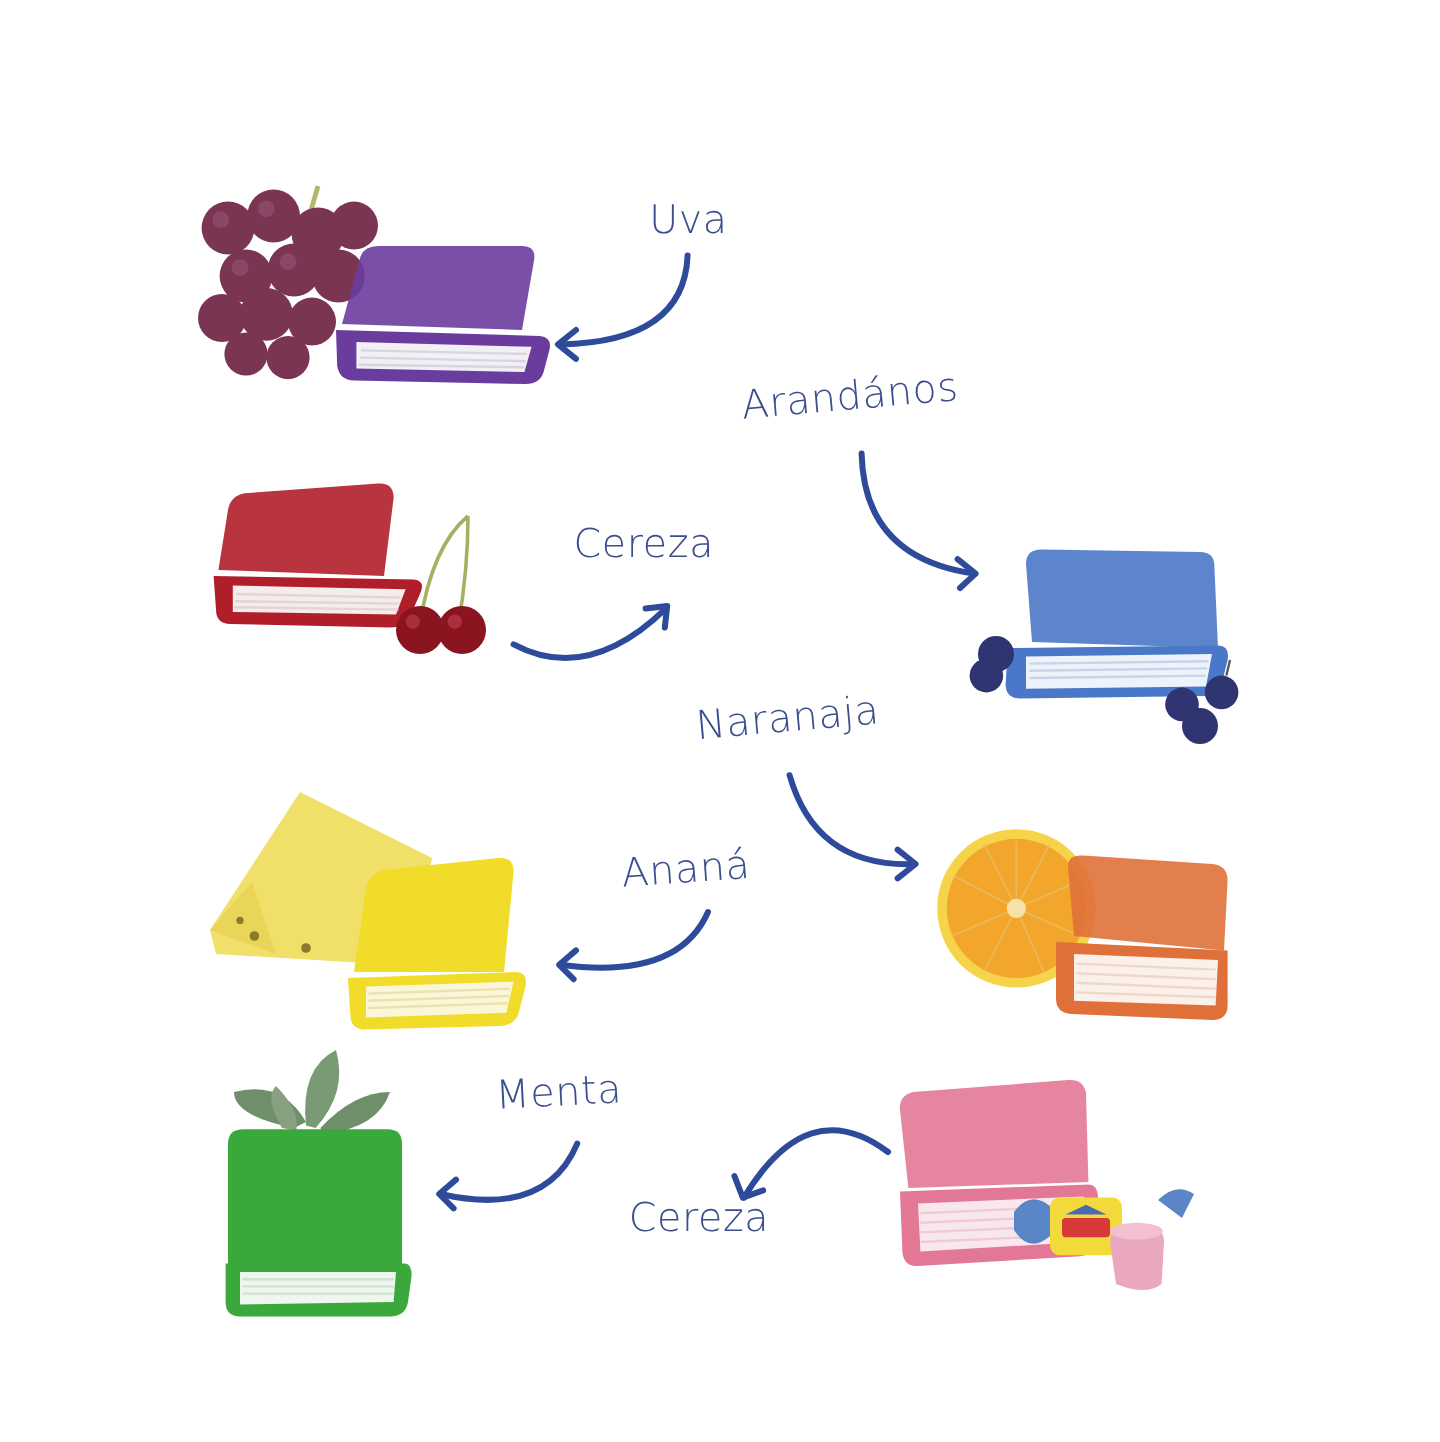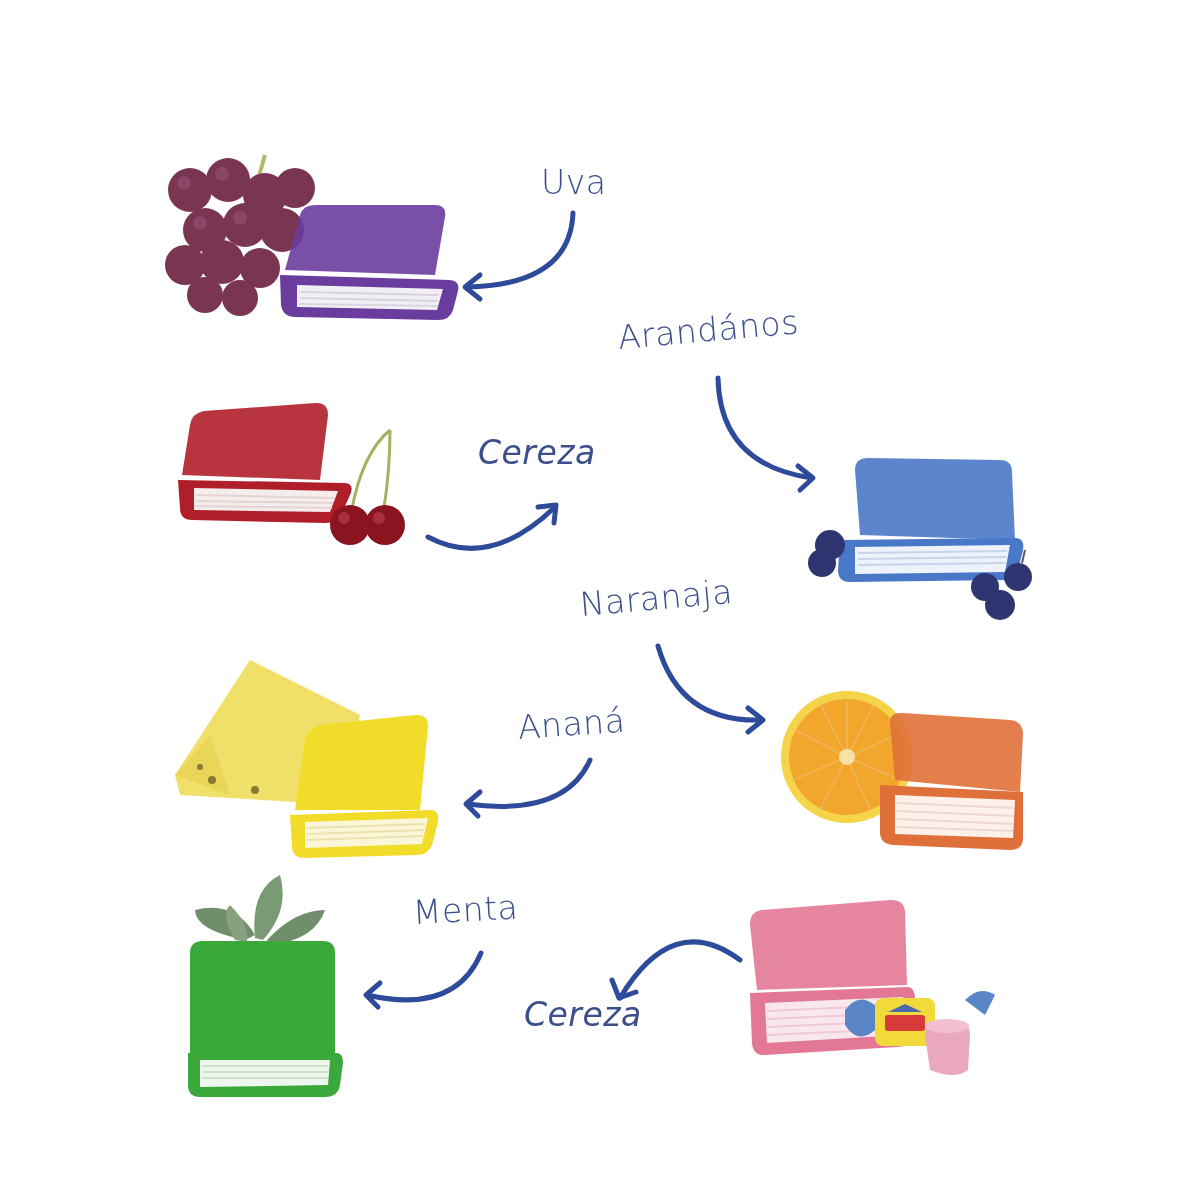--- a/index.html
+++ b/index.html
@@ -1,21 +1,21 @@
 <!DOCTYPE html>
 <html><head>
 <meta charset="utf-8">
 <style>
   html, body { margin: 0; padding: 0; background: #ffffff; }
   body { width: 1200px; height: 1202px; position: relative; overflow: hidden;
          font-family: "DejaVu Sans", "Liberation Sans", sans-serif; }
   .canvas { position: absolute; left: 0; top: 0; width: 1200px; height: 1202px; }
   .label { position: absolute; color: #3a4f8c; font-size: 33px; font-weight: 300;
            letter-spacing: 0.5px; white-space: nowrap; transform-origin: left center; }
-  .label.italic { font-style: italic; }
+  .label.italic { }
   .product { position: absolute; }
   svg { display: block; overflow: visible; }
   .arrow path { fill: none; stroke: #2e4a9a; stroke-width: 5; stroke-linecap: round; stroke-linejoin: round; }
 </style>
 </head>
 <body>
 
 <div class="canvas">
 
   <div class="product" style="left:160px;top:150px;">

